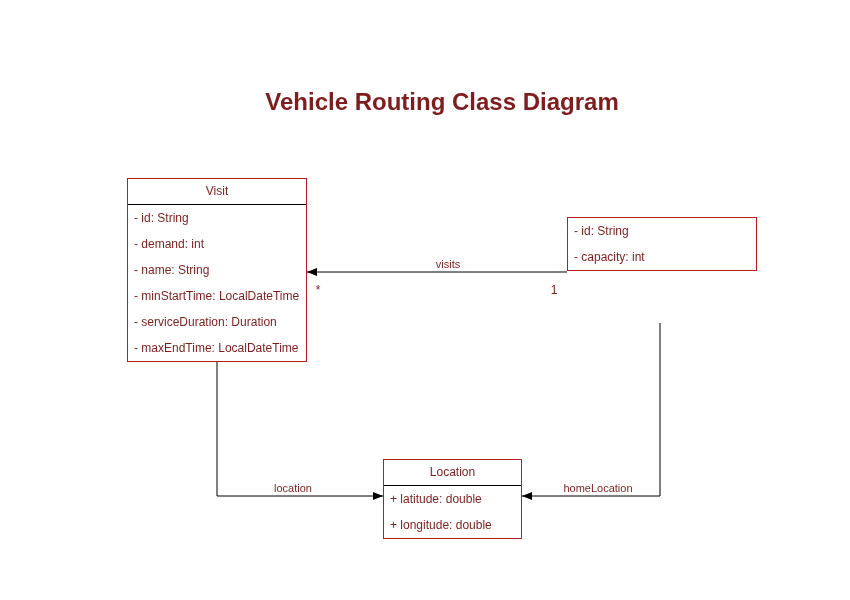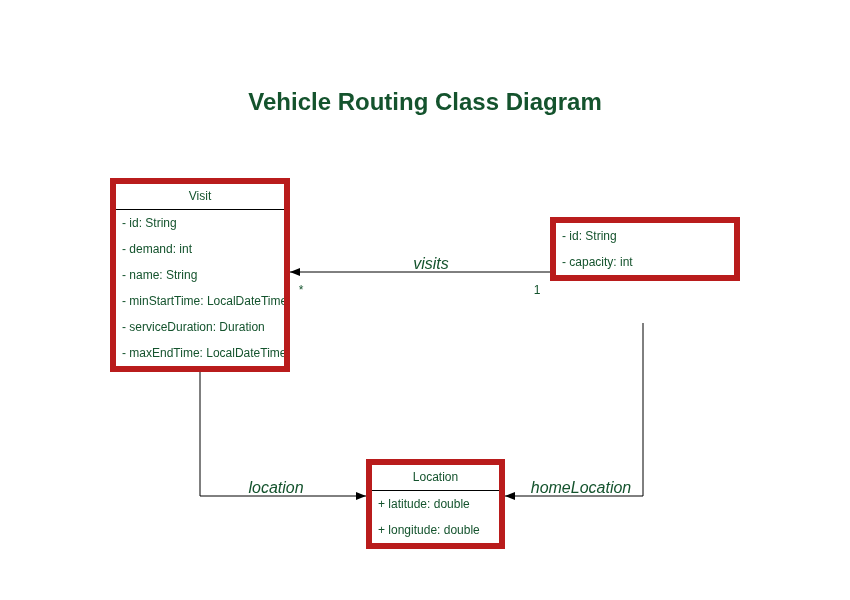--- a/index.html
+++ b/index.html
@@ -2,43 +2,44 @@
 <html><head>
 <meta charset="utf-8">
 <style>
   html, body { margin: 0; padding: 0; background: #ffffff; }
   #canvas {
     position: relative;
     width: 742px;
     height: 600px;
     background: #ffffff;
     font-family: "Liberation Sans", sans-serif;
-    color: #14532d;
+    color: #7f1d1d;
     overflow: hidden;
+    margin-left: 17px;
   }
   #diagram-title {
     position: absolute;
     top: 88px;
     left: 0;
     width: 850px;
     text-align: center;
     font-size: 24px;
     font-weight: bold;
     letter-spacing: 0px;
   }
   #edges {
     position: absolute;
     left: 0; top: 0;
     width: 850px; height: 600px;
   }
   .uml-class {
     position: absolute;
     box-sizing: border-box;
     background: #ffffff;
-    border: 6px solid #b91c1c;
+    border: 1px solid #b91c1c;
     font-size: 12px;
   }
   .uml-head {
     height: 25px;
     line-height: 25px;
     text-align: center;
     border-bottom: 1px solid #000000;
     white-space: nowrap;
   }
   .uml-attr {
@@ -46,27 +47,26 @@
     line-height: 26px;
     padding-left: 6px;
     white-space: nowrap;
     overflow: hidden;
   }
   #class-visit    { left: 110px; top: 178px; width: 180px; }
   #class-vehicle  { left: 550px; top: 217px; width: 190px; }
   #class-location { left: 366px; top: 459px; width: 139px; }
   .edge-label {
     position: absolute;
-    font-size: 16px;
+    font-size: 11px;
     line-height: 14px;
     transform: translateX(-50%);
     background: #ffffff;
     padding: 0 2px;
     white-space: nowrap;
-    font-style: italic;
   }
   .mult-label {
     position: absolute;
     font-size: 12px;
     line-height: 14px;
     transform: translateX(-50%);
     white-space: nowrap;
   }
   #label-visits       { left: 431px; top: 257px; }
   #label-location     { left: 276px; top: 481px; }

